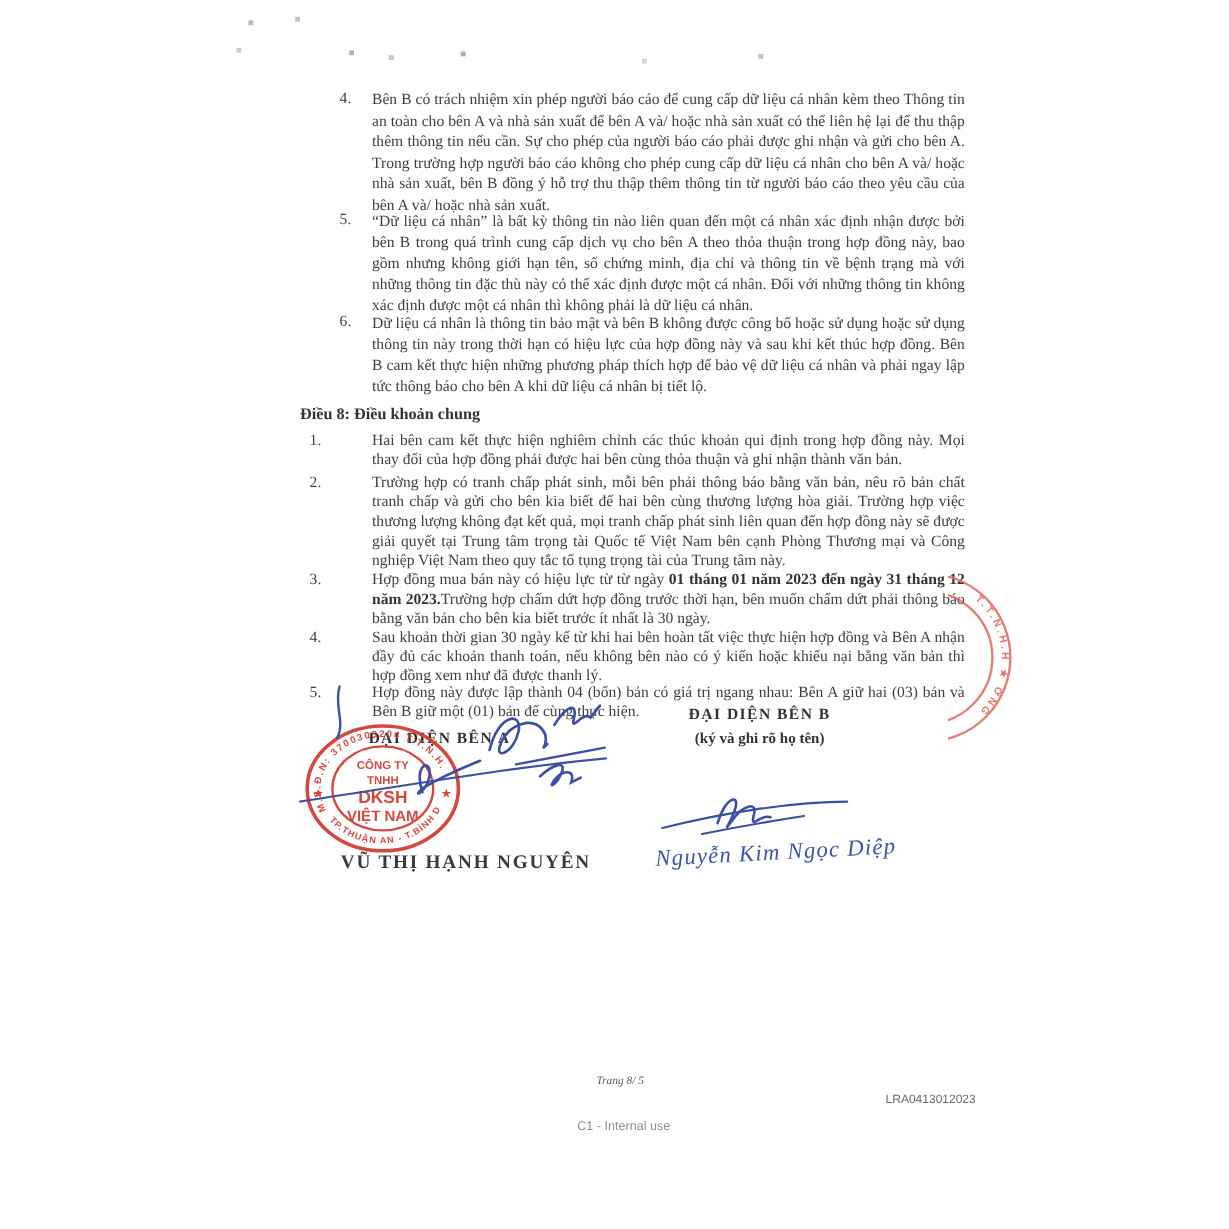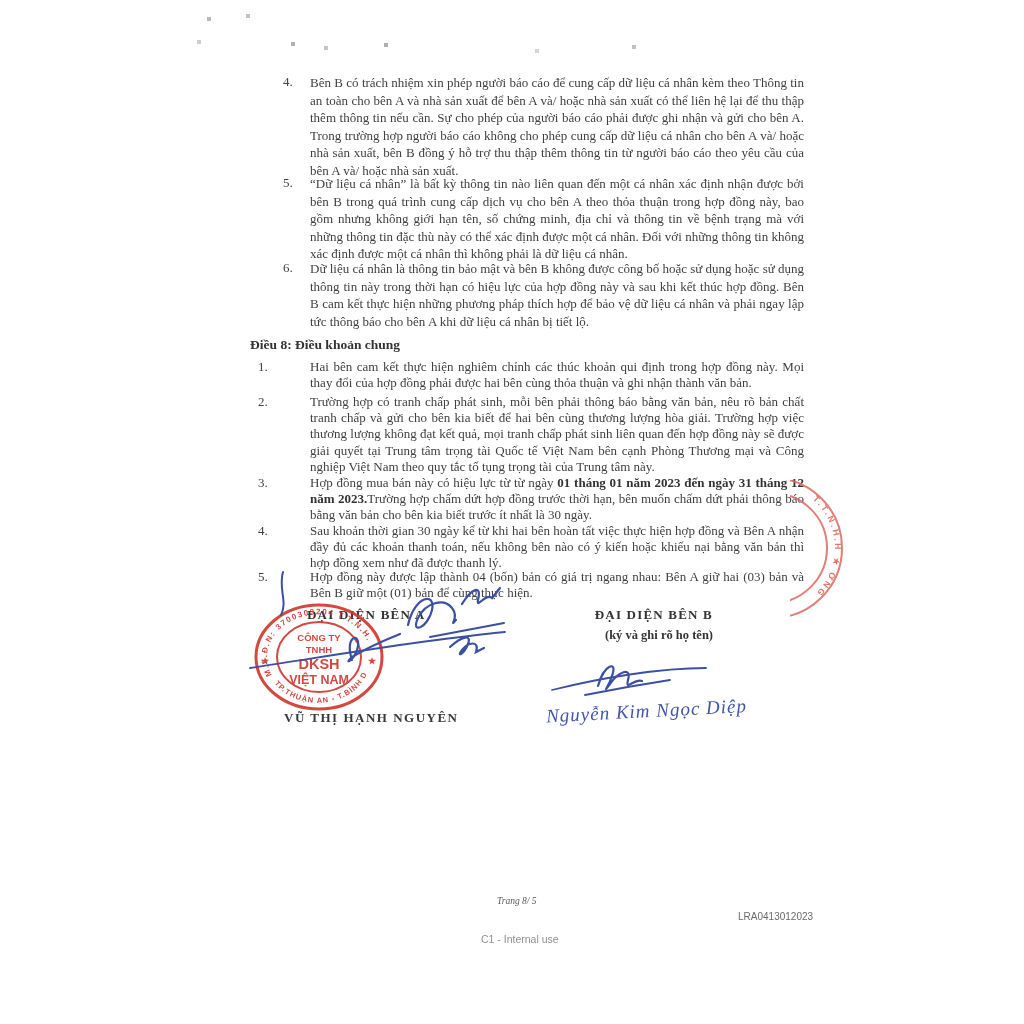--- a/index.html
+++ b/index.html
@@ -14,24 +14,24 @@
   .c7 .txt{margin-left:27px;text-align:justify;line-height:17.6px;}
   .c8{left:258px;width:546px;}
   .c8 .txt{margin-left:52px;text-align:justify;line-height:16.2px;}
   .p4{top:74px}.p5{top:175px}.p6{top:260px}
   .q1{top:359px}.q2{top:394px}.q3{top:475px}.q4{top:523px}.q5{top:569px}
   .h8{position:absolute;top:337px;left:238px;font-size:13.5px;font-weight:bold;color:#333336;margin-left:12px;}
   .b{font-weight:bold;color:#333336;}
   
   .sig-title{position:absolute;font-weight:bold;font-size:13px;letter-spacing:1.2px;color:#333336;}
   .sigA-title{top:607px;left:307px;}
-  .sigB-box{position:absolute;top:607px;left:553px;width:160px;text-align:right;}
+  .sigB-box{position:absolute;top:587px;left:553px;width:160px;text-align:center;}
   .sigB-box .t{font-weight:bold;font-size:13px;letter-spacing:1.2px;color:#333336;}
   .sigB-box .n{font-weight:bold;font-size:12.5px;margin-top:5px;color:#333336;}
-  .sigA-name{position:absolute;top:710px;left:284px;font-weight:bold;font-size:13px;letter-spacing:1.5px;color:#3a3a3e;}
+  .sigA-name{position:absolute;top:710px;left:284px;font-weight:bold;font-size:16px;letter-spacing:1.5px;color:#3a3a3e;}
   .sigB-name{
     position:absolute;top:700px;left:546px;width:210px;
     font-style:italic;font-size:19px;letter-spacing:1px;color:#3f55a8;
     transform:rotate(-3deg);white-space:nowrap;
   }
   
   .stamp{position:absolute;top:599px;left:249px;opacity:.92;}
   .stamp-ring{fill:none;stroke:#d0392f;}
   .stamp-text{fill:#d0392f;font-family:"Liberation Sans",sans-serif;font-weight:bold;}
   .ring-top{font-size:8px;letter-spacing:1.5px;}

